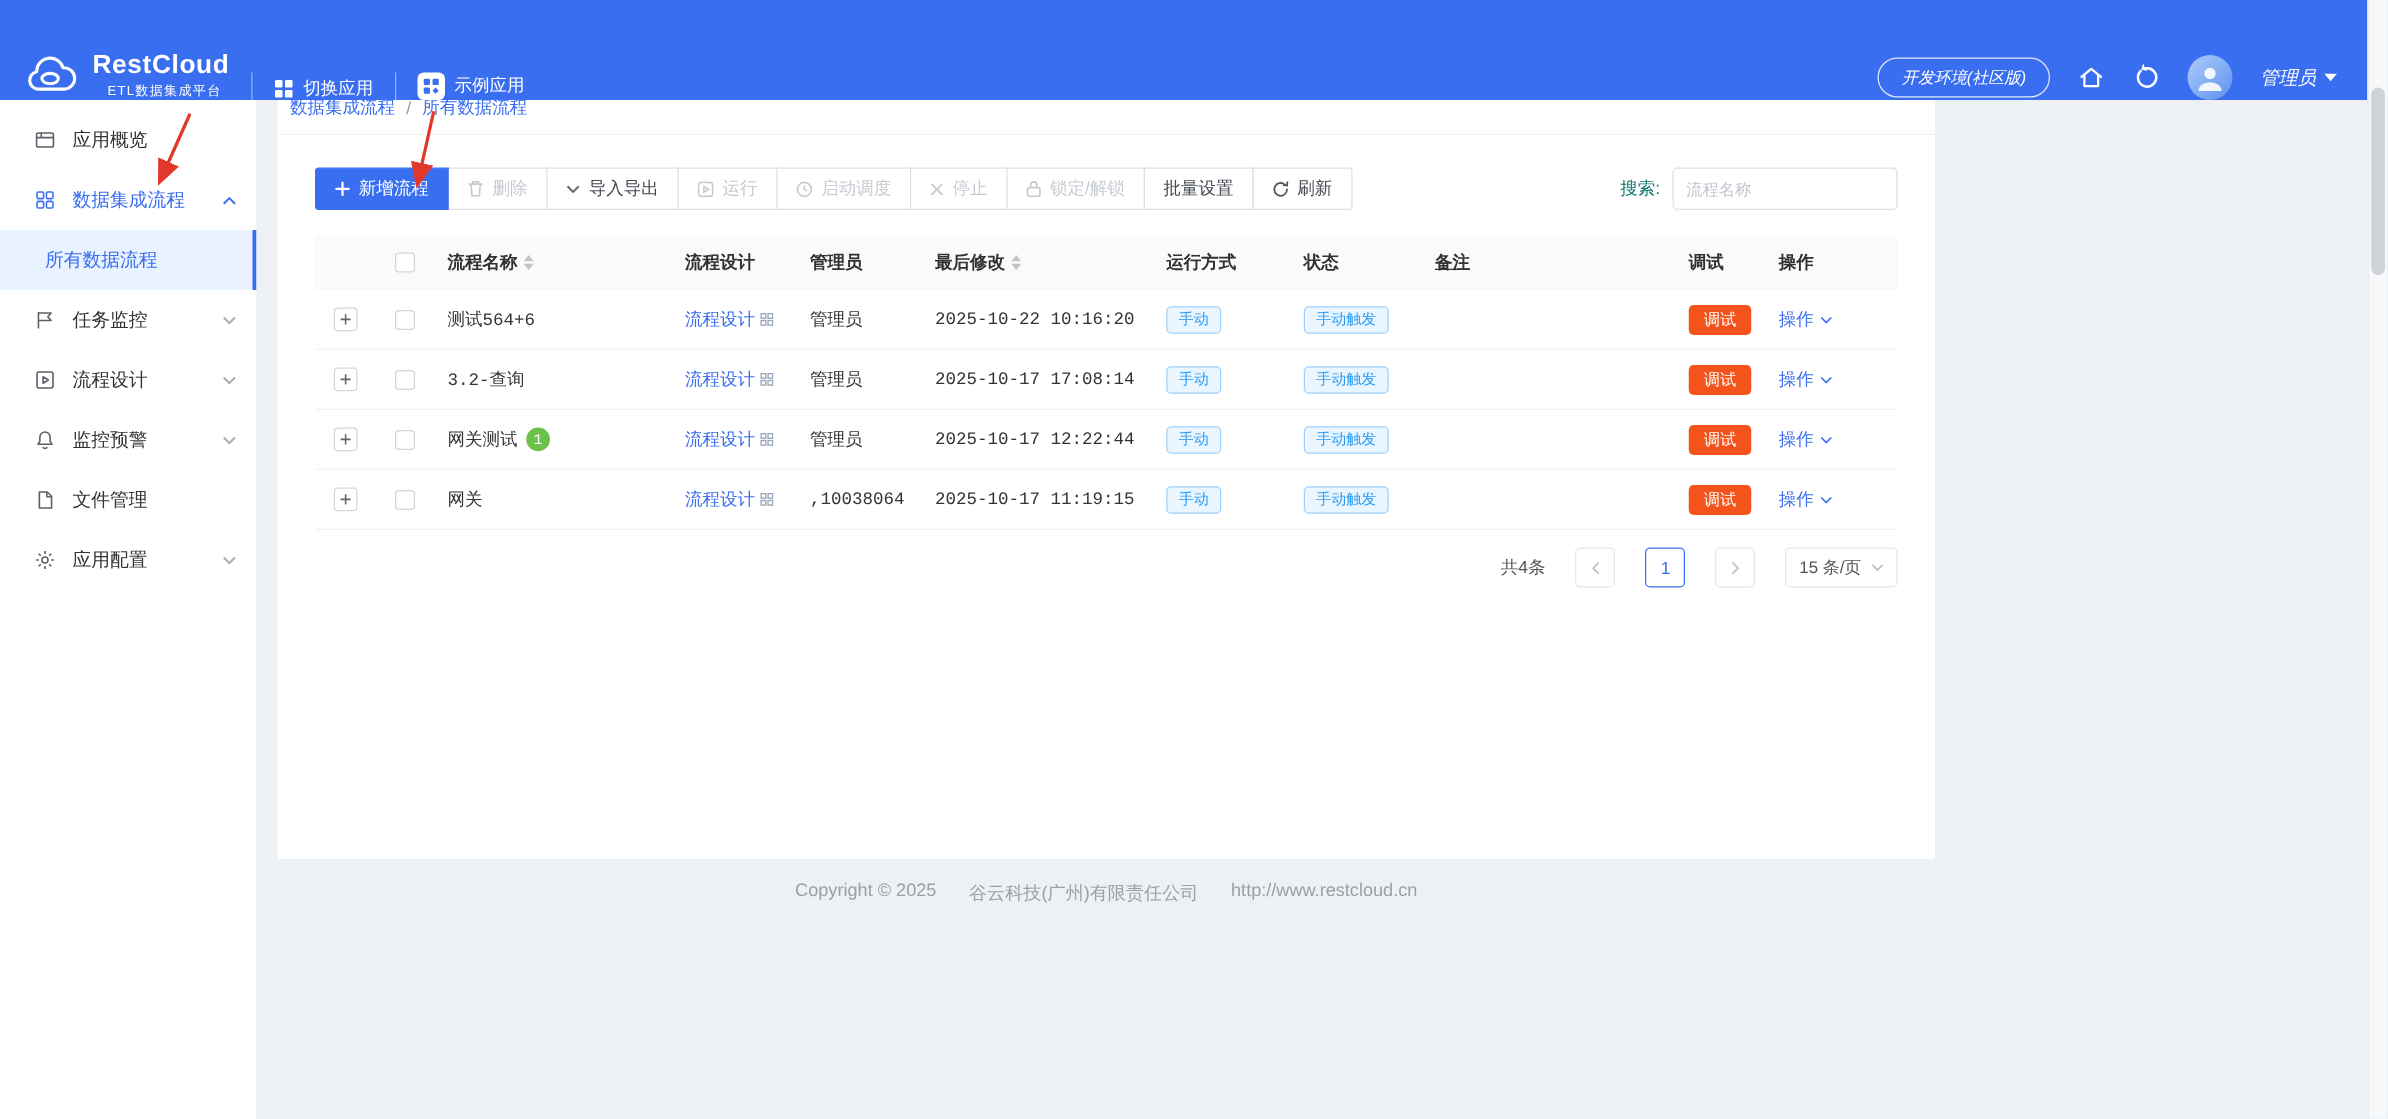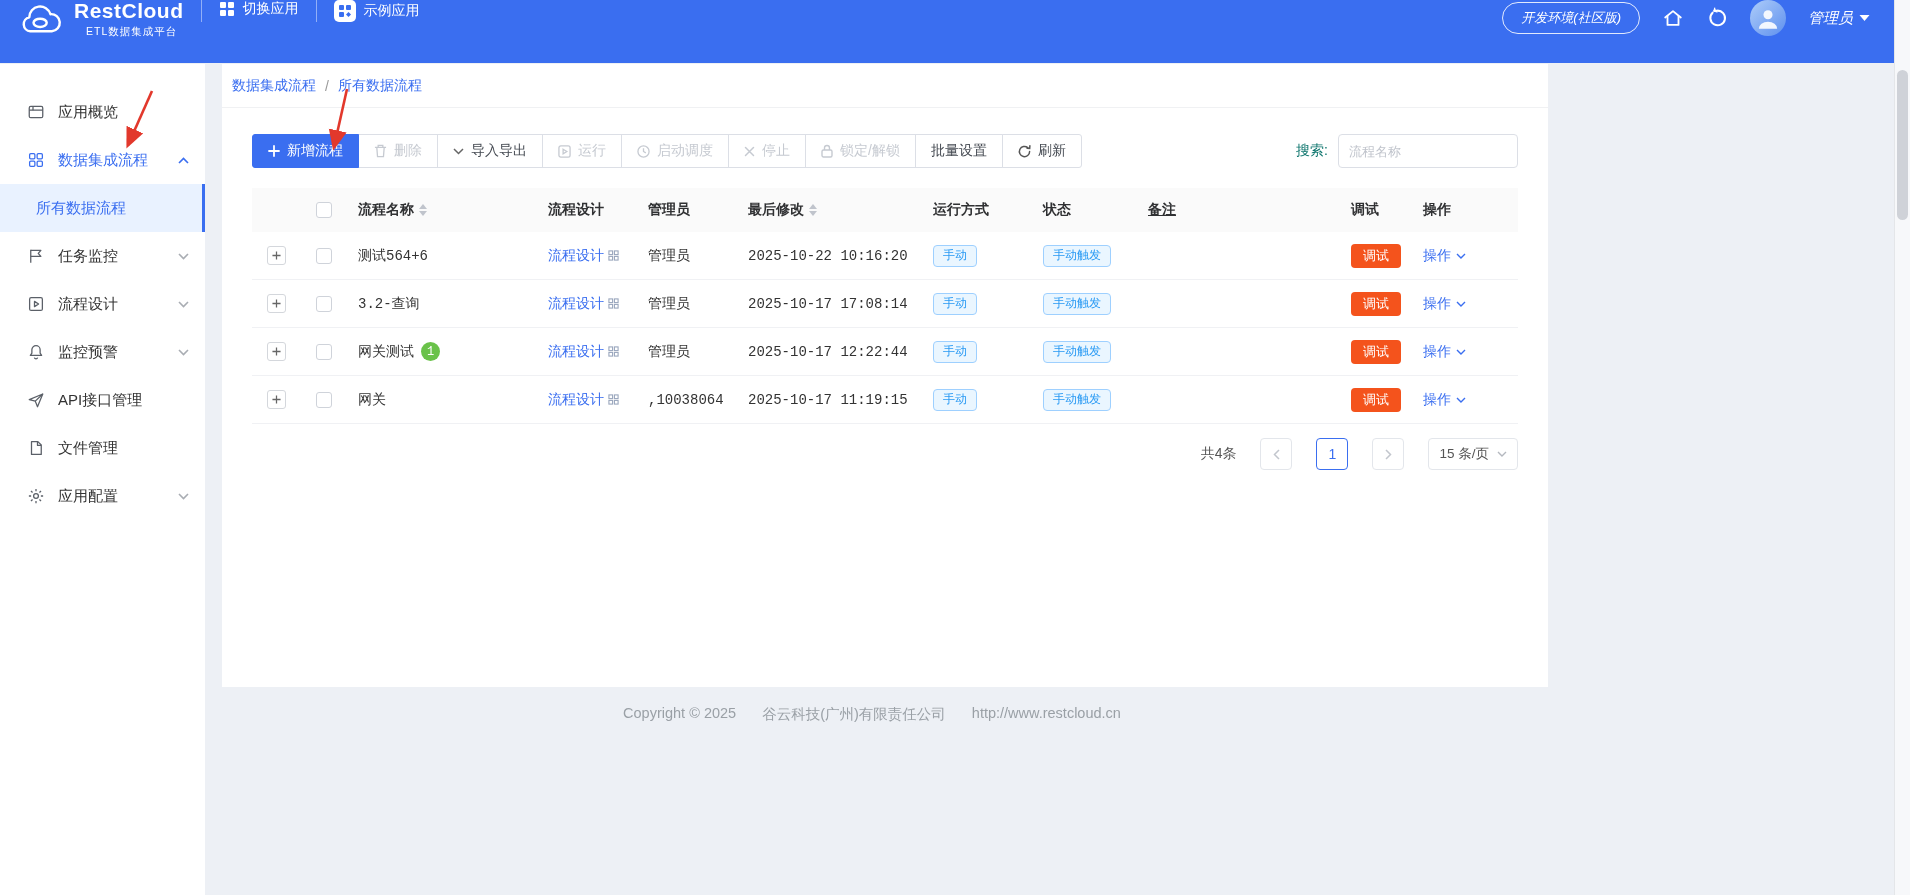--- a/index.html
+++ b/index.html
@@ -10,22 +10,22 @@
     --green:#6ac24a;
   }
   *{box-sizing:border-box;margin:0;padding:0;}
   body{
     width:1910px;height:895px;position:relative;overflow:hidden;
     font-family:"Liberation Sans","DejaVu Sans",sans-serif;
     background:#edf0f5;color:#333;
   }
   svg{display:block;}
   
-  .header{position:absolute;top:0;left:0;width:1894px;height:63px;background:var(--primary);
-    display:flex;align-items:flex-start;color:#fff;z-index:5;}
+  .header{position:absolute;top:0;left:0;width:1894px;height:80px;background:var(--primary);
+    display:flex;align-items:flex-end;color:#fff;z-index:5;}
   .logo{display:flex;align-items:center;gap:10px;padding-left:20px;}
   .logo-text{display:flex;flex-direction:column;}
   .logo-title{font-size:21px;font-weight:bold;letter-spacing:.5px;line-height:1.05;}
   .logo-sub{font-size:10.5px;letter-spacing:1px;margin-top:3px;margin-left:12px;}
   .hdr-divider{width:1px;height:22px;background:rgba(255,255,255,.45);margin:0 17px;}
   .hdr-item{display:flex;align-items:center;gap:8px;font-size:14px;cursor:pointer;}
   .hdr-right{margin-left:auto;display:flex;align-items:center;gap:22px;padding-right:24px;font-style:italic;}
   .env-pill{border:1px solid rgba(255,255,255,.85);border-radius:17px;padding:6px 18px;font-size:13px;cursor:pointer;white-space:nowrap;}
   .hdr-icon{cursor:pointer;display:flex;align-items:center;}
   .avatar{width:36px;height:36px;border-radius:50%;background:linear-gradient(135deg,#aecdf9,#5e90ef);
@@ -94,21 +94,21 @@
   .badge-green{min-width:19px;height:19px;border-radius:50%;background:var(--green);color:#fff;font-size:12px;
     display:inline-flex;align-items:center;justify-content:center;margin-left:7px;}
   
   .pagination{display:flex;align-items:center;justify-content:flex-end;gap:24px;margin:14px 30px 0;font-size:14px;color:#555;}
   .page-btn{width:32px;height:32px;border:1px solid #e3e6eb;border-radius:4px;background:#fff;
     display:flex;align-items:center;justify-content:center;cursor:pointer;}
   .page-btn.current{border-color:var(--primary);color:var(--primary);font-size:14px;}
   .page-size{height:32px;border:1px solid #e3e6eb;border-radius:4px;background:#fff;
     display:flex;align-items:center;gap:8px;padding:0 10px;color:#555;cursor:pointer;font-size:13.5px;white-space:nowrap;}
   
-  .footer{position:absolute;top:641px;left:4px;width:1326px;display:flex;justify-content:center;gap:26px;
+  .footer{position:absolute;top:641px;left:17px;width:1326px;display:flex;justify-content:center;gap:26px;
     font-size:14.5px;color:#9aa0a6;}
   
   .scrollbar{position:absolute;top:0;right:0;width:16px;height:895px;background:#f7f8fa;border-left:1px solid #e4e6e9;z-index:6;}
   .scroll-thumb{position:absolute;top:70px;left:2px;width:11px;height:150px;background:#cfd2d8;border-radius:6px;cursor:pointer;}
   
   .annotations{position:absolute;top:0;left:0;pointer-events:none;z-index:50;}
 </style>
 </head>
 <body>
 
@@ -242,29 +242,20 @@
         <path d="M12 3.5 a5.5 5.5 0 0 1 5.5 5.5 v4.5 l2 3 H4.5 l2-3 V9 A5.5 5.5 0 0 1 12 3.5 z"></path>
           <path d="M9.8 19.5 a2.3 2.3 0 0 0 4.4 0"></path>
       </svg>
     </span>
     <span>监控预警</span>
     <span class="chev">
       <svg width="11" height="7" viewBox="0 0 11 7" fill="none" stroke="#a9adb3" stroke-width="1.6">
           <path d="M1 1 L5.5 5.5 L10 1"></path>
         </svg>
     </span>
-  </div>
-  <div class="side-item">
-    <span class="s-ico">
-      <svg width="18" height="18" viewBox="0 0 24 24" fill="none" stroke="#5b6068" stroke-width="1.7" stroke-linejoin="round">
-        <path d="M3 11.5 L21 4 L14 21 L11 13.5 Z"></path>
-          <path d="M11 13.5 L21 4"></path>
-      </svg>
-    </span>
-    <span>API接口管理</span>
   </div>
   <div class="side-item">
     <span class="s-ico">
       <svg width="18" height="18" viewBox="0 0 24 24" fill="none" stroke="#5b6068" stroke-width="1.7" stroke-linejoin="round">
         <path d="M6 3.5 h8.5 L19 8 v12.5 H6 z"></path>
           <path d="M14 3.5 V8.5 H19"></path>
       </svg>
     </span>
     <span>文件管理</span>
   </div>

